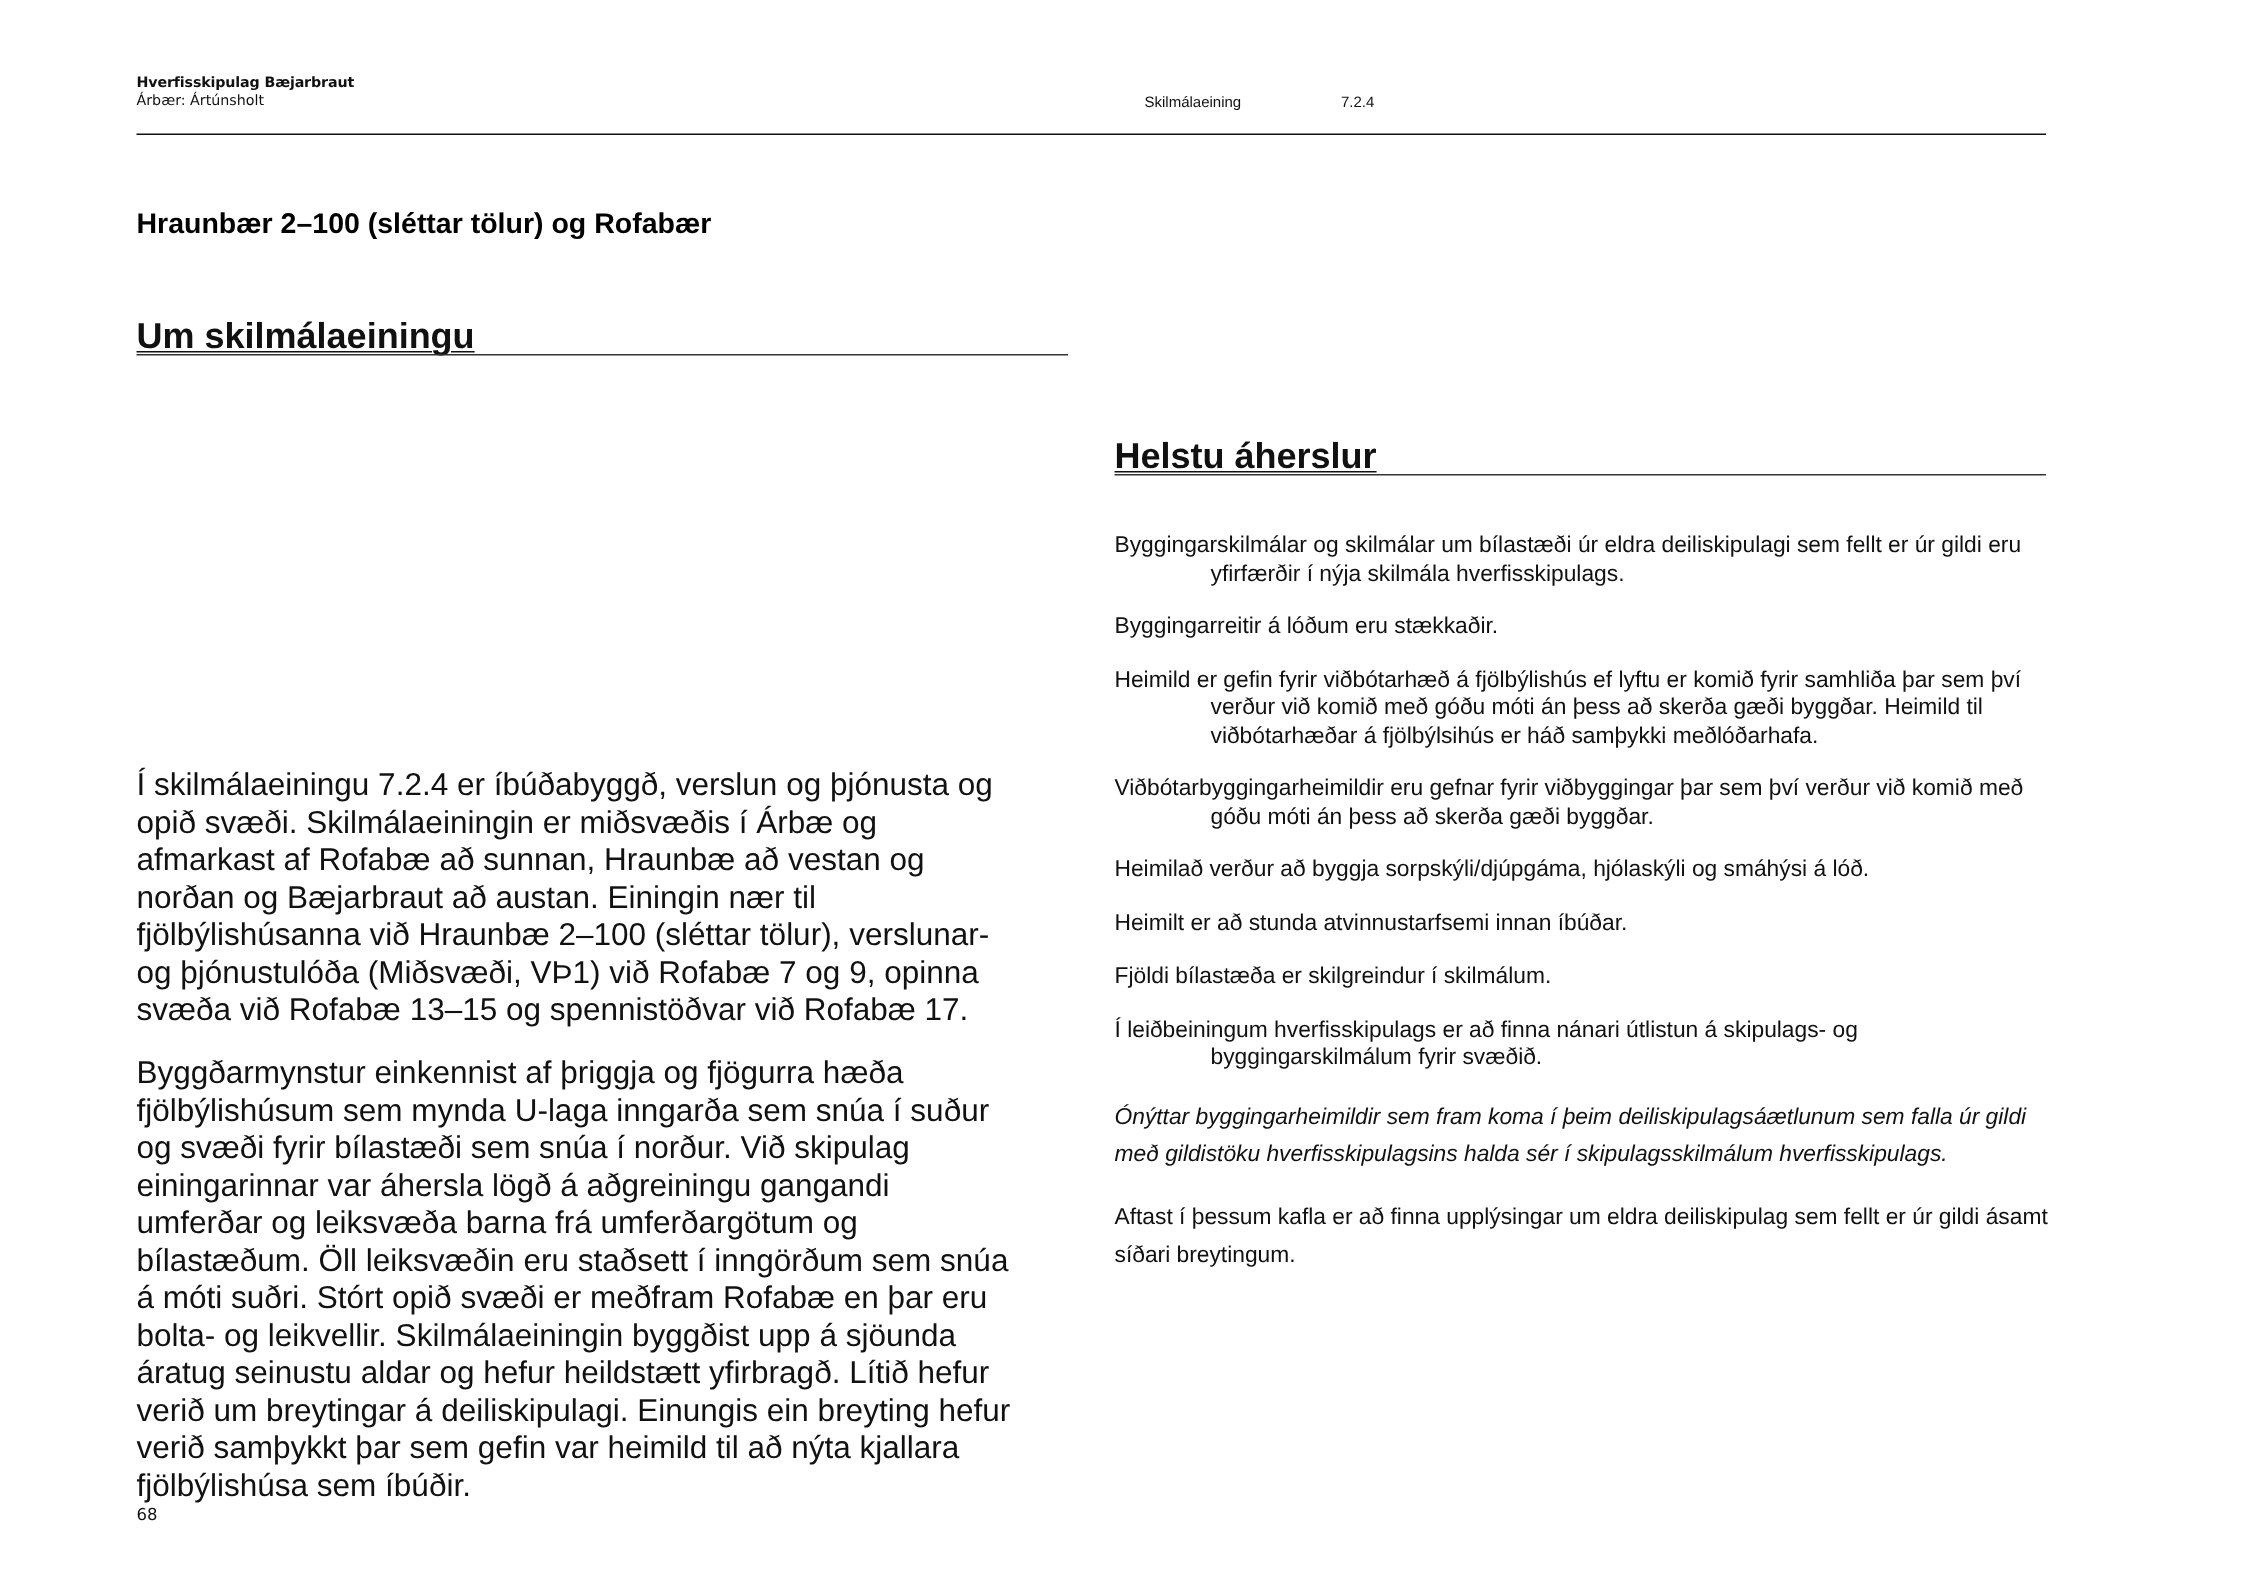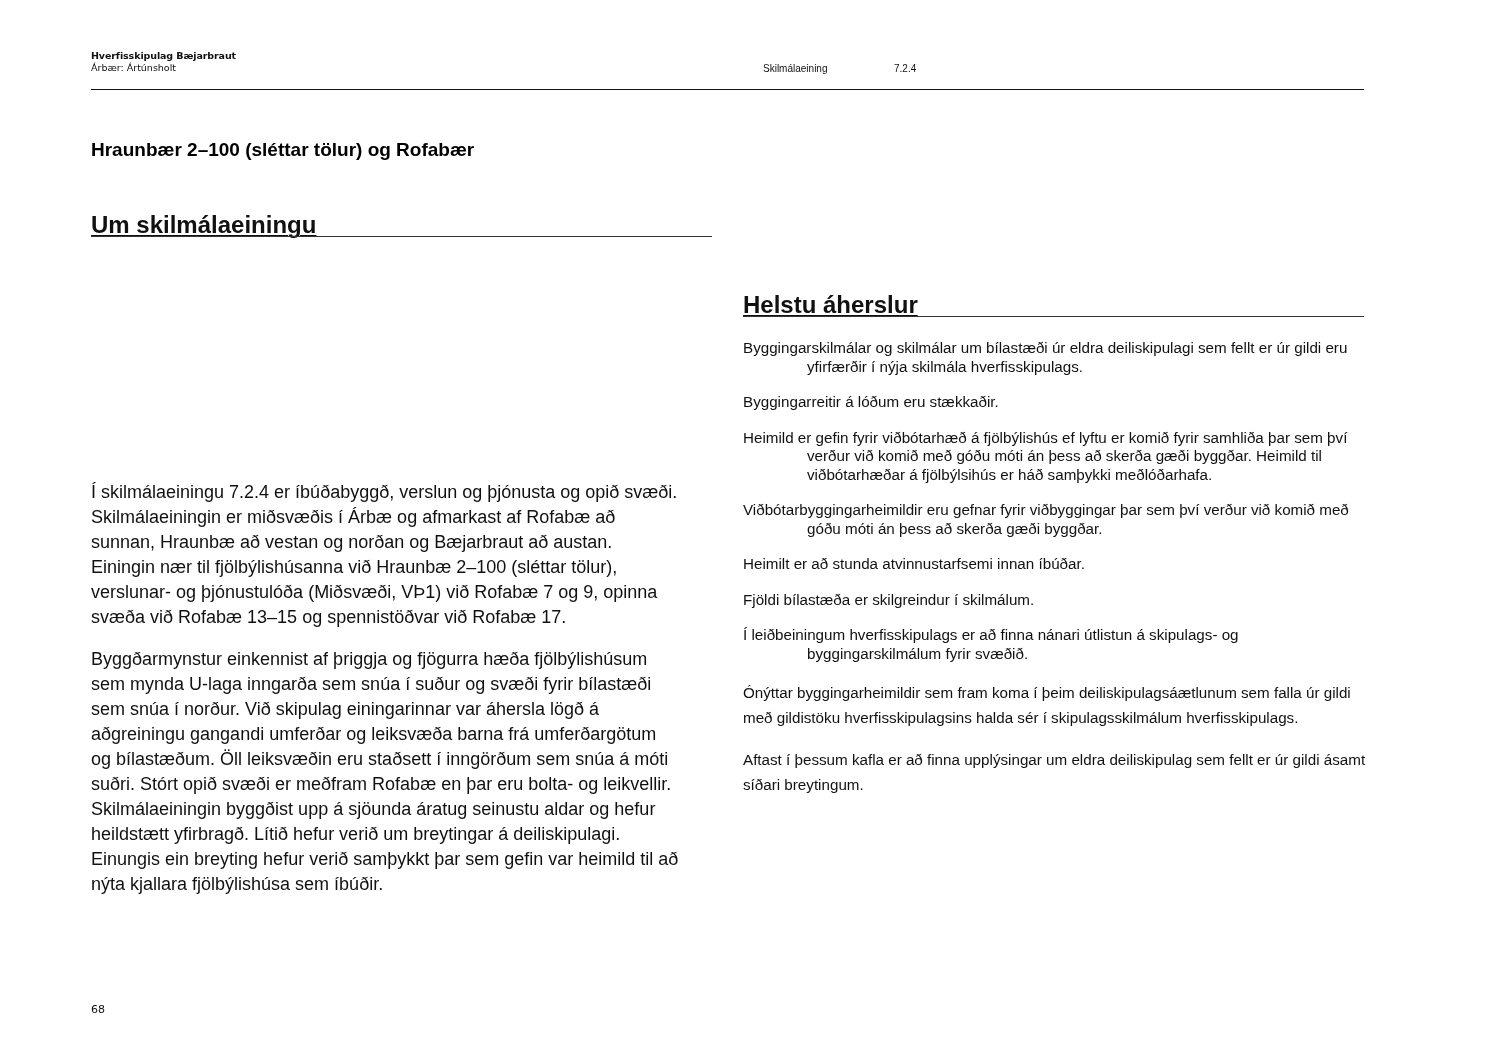--- a/index.html
+++ b/index.html
@@ -72,47 +72,47 @@
       background: #333;
     }
     .left-heading { left: 91px; top: 212px; }
     .left-rule { left: 91px; top: 236px; width: 621px; }
     .right-heading { left: 743px; top: 292px; }
     .right-rule { left: 743px; top: 316px; width: 621px; }
 
     .left-body {
       position: absolute;
       left: 91px;
-      top: 480px;
+      top: 511px;
       width: 590px;
-      font-size: 18px;
+      font-size: 21px;
       line-height: 25px;
       color: #111;
     }
     .left-body p { margin: 0 0 17px 0; }
 
     .right-list {
       position: absolute;
       left: 743px;
       top: 339px;
       width: 630px;
       font-size: 15.2px;
       color: #111;
     }
     .right-list .item {
-      margin: 0 0 17px 0;
+      margin: 16px 0 17px 0;
       line-height: 18.5px;
       padding-left: 64px;
       text-indent: -64px;
     }
     .right-list .para {
       margin: 0 0 17px 0;
       line-height: 25px;
     }
-    .right-list .para.first { margin-top: 8px; }
+    .right-list .para.first { margin-top: 8px; font-style: italic; }
 
     .page-number {
       position: absolute;
       left: 91px;
       top: 1003px;
       font-family: "DejaVu Sans", sans-serif;
       font-size: 11px;
       color: #111;
     }
   </style>
@@ -140,20 +140,21 @@
 </div>
 
 <div class="section-heading right-heading">Helstu áherslur</div>
 <div class="heading-rule right-rule"></div>
 
 <div class="right-list">
   <div class="item">Byggingarskilmálar og skilmálar um bílastæði úr eldra deiliskipulagi sem fellt er úr gildi eru yfirfærðir í nýja skilmála hverfisskipulags.</div>
   <div class="item">Byggingarreitir á lóðum eru stækkaðir.</div>
   <div class="item">Heimild er gefin fyrir viðbótarhæð á fjölbýlishús ef lyftu er komið fyrir samhliða þar sem því verður við komið með góðu móti án þess að skerða gæði byggðar. Heimild til viðbótarhæðar á fjölbýlsihús er háð samþykki meðlóðarhafa.</div>
   <div class="item">Viðbótarbyggingarheimildir eru gefnar fyrir viðbyggingar þar sem því verður við komið með góðu móti án þess að skerða gæði byggðar.</div>
+  <div class="item">Heimilað verður að byggja sorpskýli/djúpgáma, hjólaskýli og smáhýsi á lóð.</div>
   <div class="item">Heimilt er að stunda atvinnustarfsemi innan íbúðar.</div>
   <div class="item">Fjöldi bílastæða er skilgreindur í skilmálum.</div>
   <div class="item">Í leiðbeiningum hverfisskipulags er að finna nánari útlistun á skipulags- og byggingarskilmálum fyrir svæðið.</div>
   <div class="para first">Ónýttar byggingarheimildir sem fram koma í þeim deiliskipulagsáætlunum sem falla úr gildi með gildistöku hverfisskipulagsins halda sér í skipulagsskilmálum hverfisskipulags.</div>
   <div class="para">Aftast í þessum kafla er að finna upplýsingar um eldra deiliskipulag sem fellt er úr gildi ásamt síðari breytingum.</div>
 </div>
 
 <div class="page-number">68</div>
 
 </body></html>

